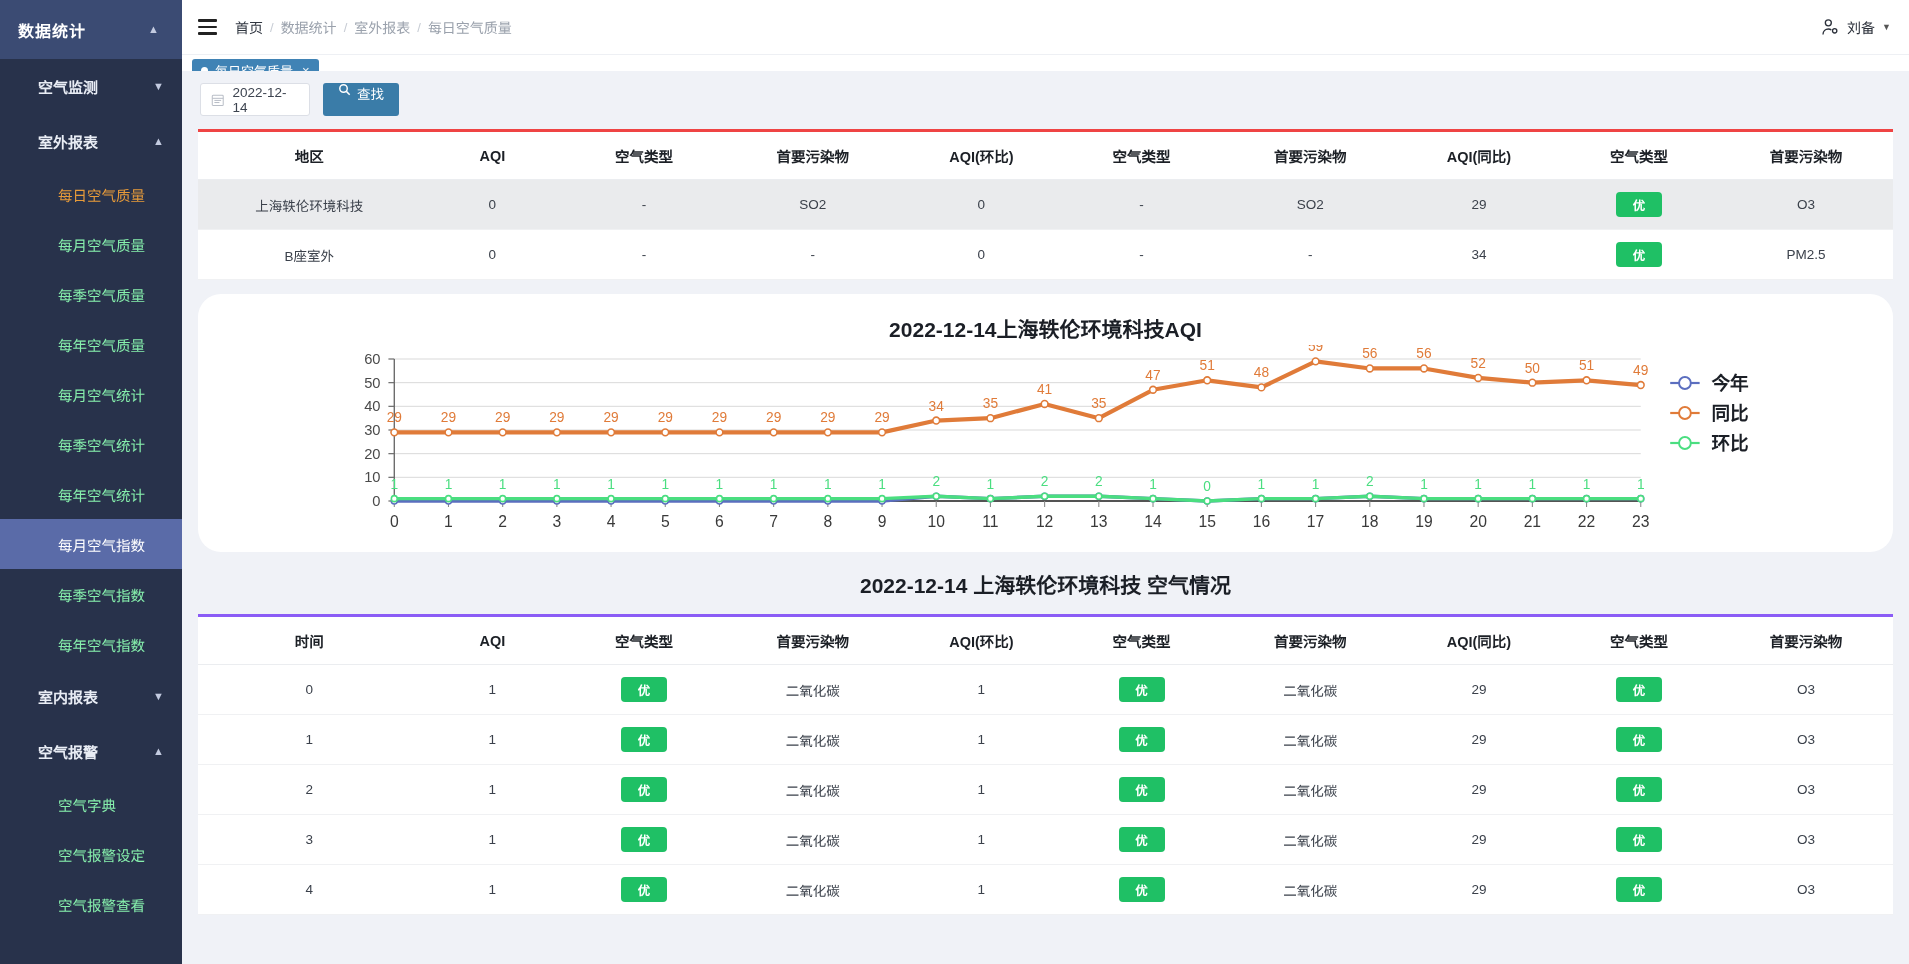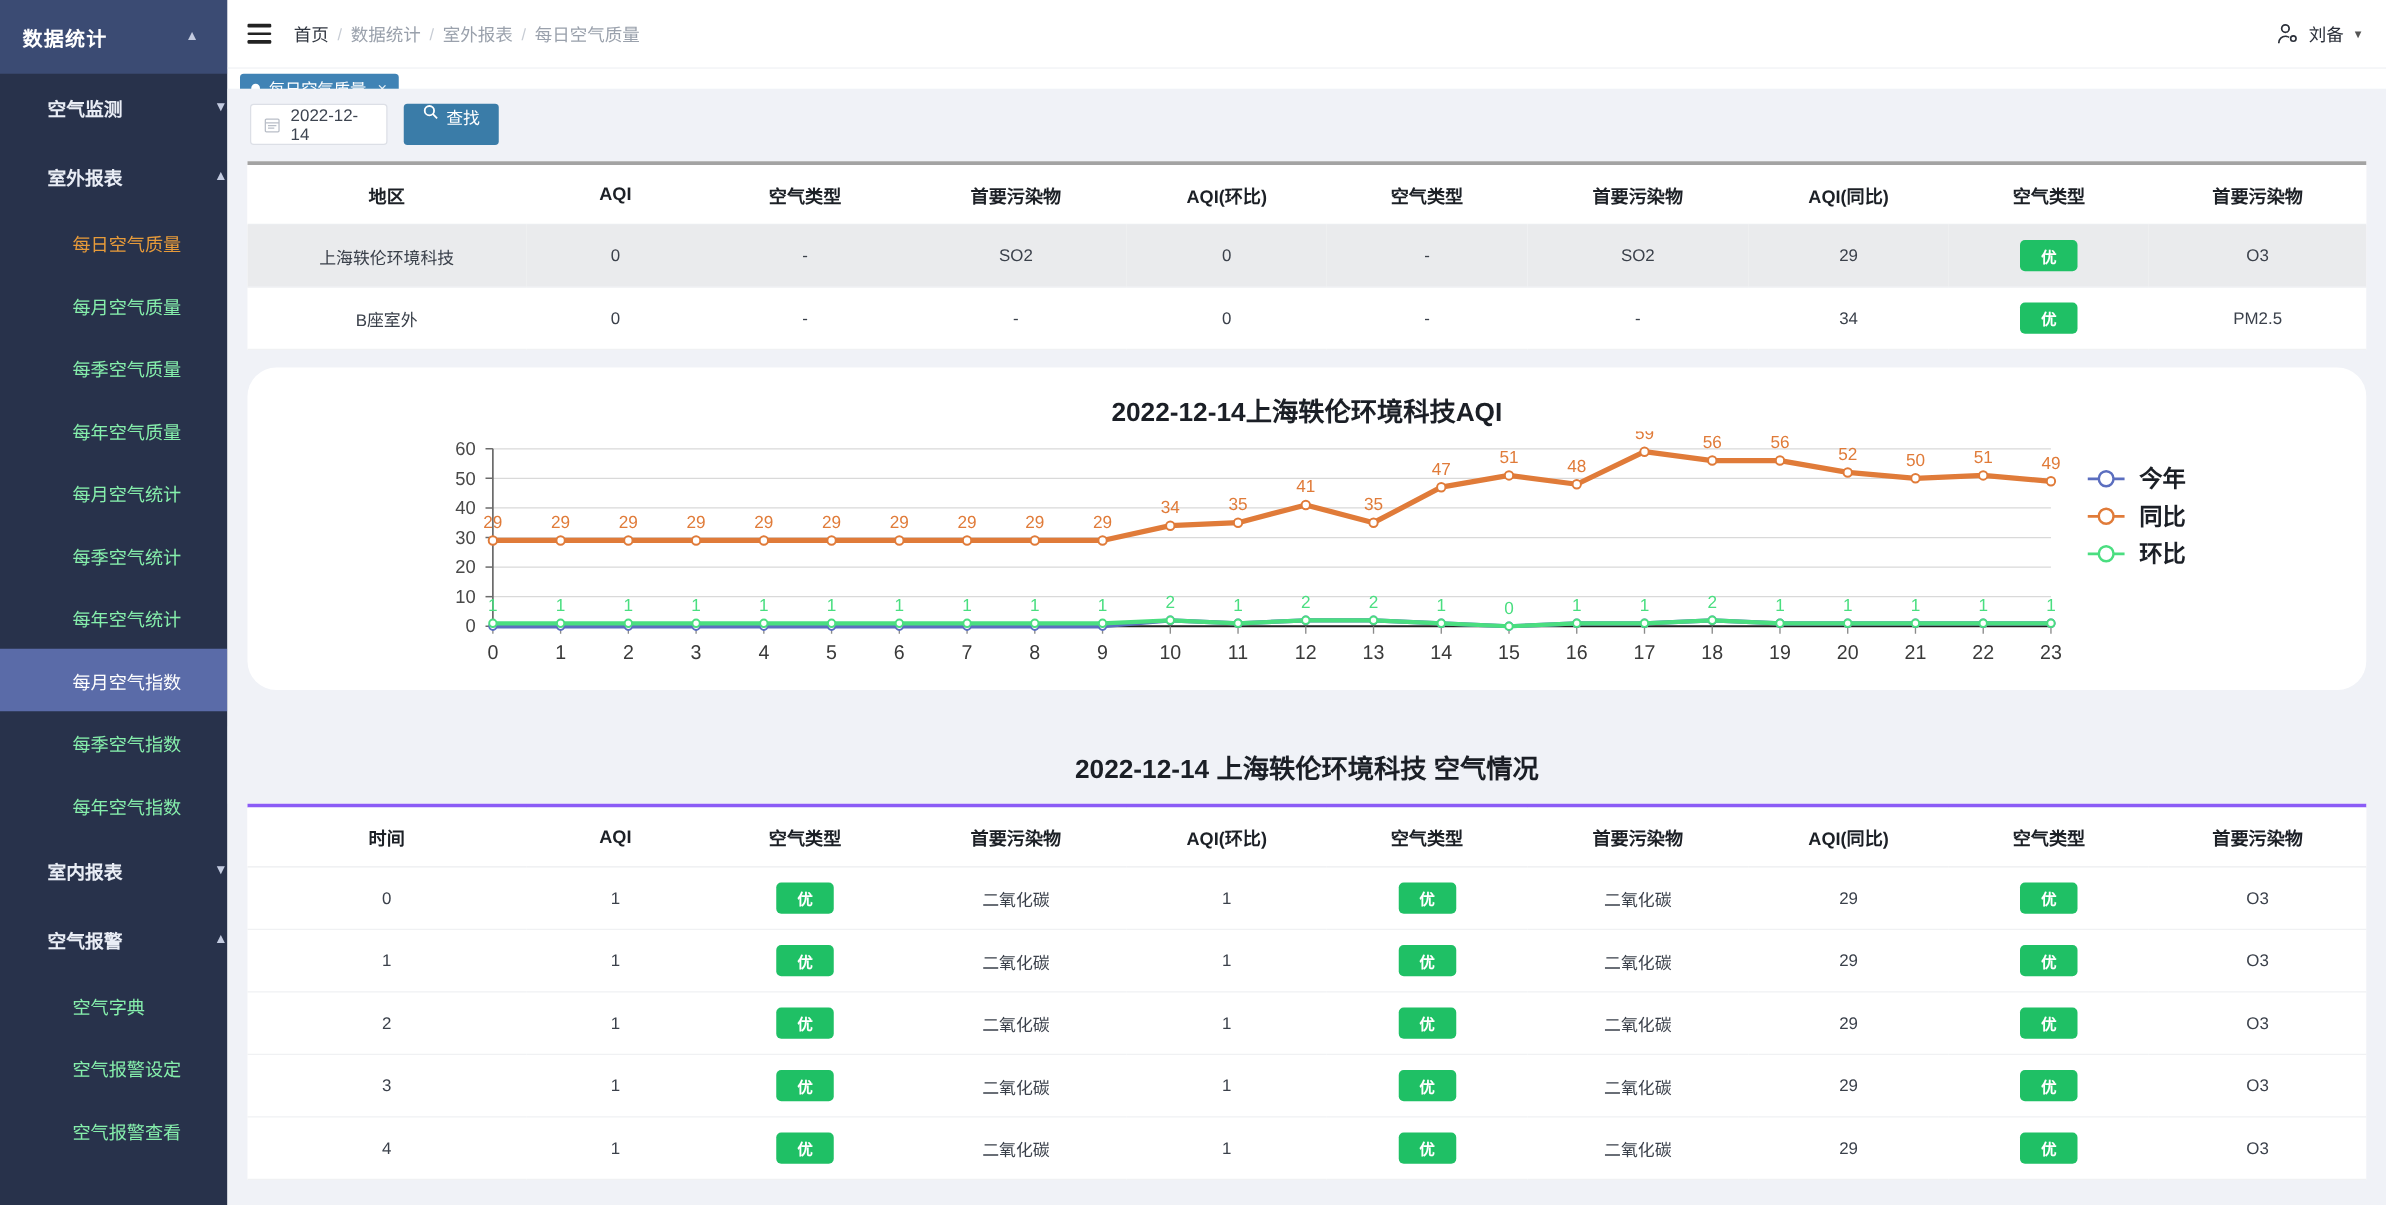--- a/index.html
+++ b/index.html
@@ -20,21 +20,21 @@
     position: relative;
   }
   .side-root {
     height: 59px; display: flex; align-items: center;
     padding: 0 22px 0 18px; color: #ffffff;
     font-size: 16px; font-weight: 700; letter-spacing: 1px;
     background: #3b4b73; justify-content: space-between;
   }
   .side-group {
     height: 55px; display: flex; align-items: center;
-    padding-left: 38px; 
+    padding-left: 38px; padding-right: 18px;
     color: #e9edf5; font-size: 15px; font-weight: 600;
     justify-content: space-between; cursor: pointer;
   }
   .side-item {
     height: 50px; display: flex; align-items: center;
     padding-left: 50px; color: #86efac; font-size: 14.5px;
     cursor: pointer;
   }
   .side-item.active-orange { color: #e79b3a; }
   .side-item.active-blue { background: #5a6ba8; color: #ffffff; }
@@ -85,21 +85,21 @@
     font-size: 13.5px; color: #3d4450;
   }
   .datefield .cal { width: 14px; height: 14px; color: #b9bec7; }
   .search-btn {
     height: 33px; padding: 0 15px; background: #3a7ca8; color: #fff; border: none;
     border-radius: 3px; font-size: 13.5px; display: flex; align-items: flex-start; gap: 6px;
     cursor: pointer; font-family: inherit;
   }
 
   
-  .card { background: #ffffff; margin: 0 16px; border-top: 3px solid #a3a3a3; }
+  .card { background: #ffffff; margin: 0 16px; border-top: 3px solid #ef4444; }
   table { width: 100%; border-collapse: collapse; table-layout: fixed; }
   th {
     font-size: 14.5px; font-weight: 700; color: #1c2026; padding: 13px 4px;
     text-align: center; background: #ffffff; border-bottom: 1px solid #ebedf0;
   }
   td {
     font-size: 13.5px; color: #3b414b; padding: 12px 4px; text-align: center;
     border-bottom: 1px solid #f0f1f3;
   }
   tr.alt td { background: #eaebed; }
@@ -107,21 +107,21 @@
     display: inline-block; min-width: 46px; padding: 3px 12px; border-radius: 4px;
     background: #1fc065; color: #ffffff; font-size: 12.5px; font-weight: 700;
   }
 
   
   .chart-card { background: #ffffff; margin: 14px 16px 0 16px; padding: 10px 0 12px 0; border-radius: 23px; }
   .chart-title { text-align: center; font-size: 21px; font-weight: 700; color: #1b1f26; padding: 9px 0 2px 0; }
   .chart-wrap { position: relative; width: 100%; height: 195px; }
   .chart-wrap svg { display: block; width: 100%; height: 195px; }
 
-  .section-title { text-align: center; font-size: 21px; font-weight: 700; color: #1b1f26; padding: 17px 0 15px 0; background: #f0f2f7; margin-top: 29px; }
+  .section-title { text-align: center; font-size: 21px; font-weight: 700; color: #1b1f26; padding: 17px 0 15px 0; background: #f0f2f7; }
 
   .bottom-card { background: #ffffff; margin: 0 16px; border-top: 3px solid #8b5cf6; }
 </style>
 </head>
 <body>
 
 <div class="app">
 
   <aside class="sidebar">
     <div class="side-root">

